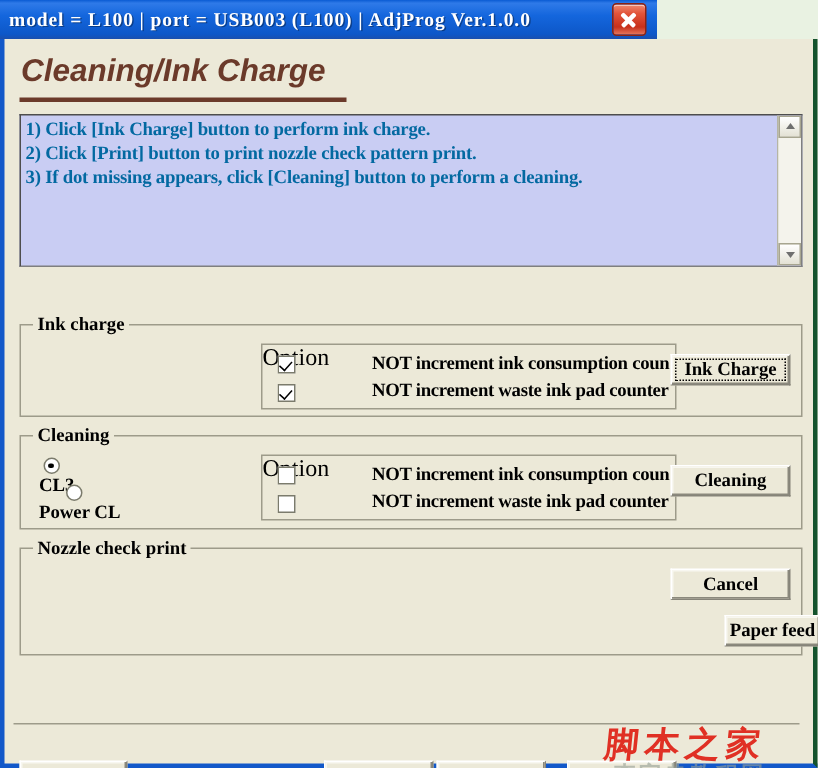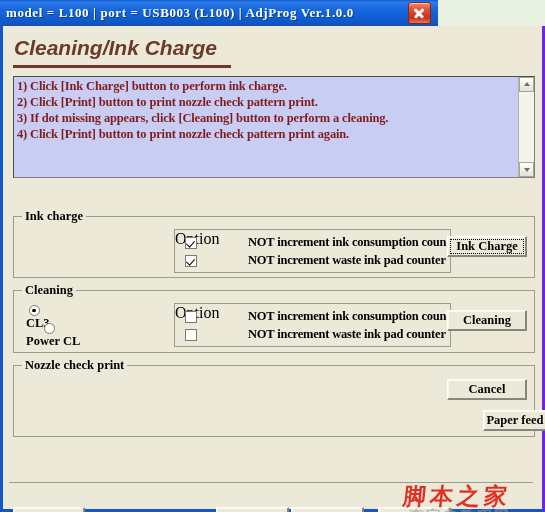--- a/index.html
+++ b/index.html
@@ -77,21 +77,21 @@
   
   #client {
     position: absolute;
     left: 0;
     top: 26px;
     width: 545px;
     height: 486px;
     background: #ece9d8;
     box-sizing: border-box;
     border-left: 3px solid #1258c9;
-    border-right: 3px solid #6d28d9;
+    border-right: 3px solid #14532d;
     border-bottom: 3px solid #1258c9;
   }
 
   
   #page-title {
     position: absolute;
     left: 11px;
     top: 10px;
     font-family: "Liberation Sans", "DejaVu Sans", sans-serif;
     font-size: 21px;
@@ -129,21 +129,21 @@
     top: 1px;
     width: 500px;
     margin: 0;
     padding: 0;
     list-style: none;
   }
   #instructions-list li {
     font-family: "Liberation Serif", "DejaVu Serif", serif;
     font-size: 12.5px;
     font-weight: bold;
-    color: #7f1d1d;
+    color: #0369a1;
     line-height: 16px;
     white-space: nowrap;
     letter-spacing: -0.15px;
   }
   #instructions-scrollbar {
     position: absolute;
     right: 0;
     top: 0;
     width: 16px;
     height: 100%;
@@ -219,21 +219,21 @@
     position: absolute;
     left: 10px;
     display: flex;
     align-items: center;
     white-space: nowrap;
     overflow: hidden;
     width: 262px;
     gap: 45px;
   }
   .option-row.r1 { top: 5px; }
-  .option-row.r2 { top: 23px; }
+  .option-row.r2 { top: 23px; align-items: flex-end; }
 
   .checkbox {
     width: 12px;
     height: 12px;
     border: 1px solid #7b7b6c;
     background: #ffffff;
     box-sizing: border-box;
     position: relative;
     flex: 0 0 auto;
     margin-right: 6px;
@@ -391,21 +391,20 @@
   <div id="client">
 
     <div id="page-title">Cleaning/Ink Charge</div>
     <div id="title-rule"></div>
 
     <div id="instructions-panel">
       <ul id="instructions-list">
         <li>1) Click [Ink Charge] button to perform ink charge.</li>
         <li>2) Click [Print] button to print nozzle check pattern print.</li>
         <li>3) If dot missing appears, click [Cleaning] button to perform a cleaning.</li>
-        <li>4) Click [Print] button to print nozzle check pattern print again.</li>
       </ul>
       <div id="instructions-scrollbar">
         <div class="scroll-arrow up"></div>
         <div id="scroll-track"></div>
         <div class="scroll-arrow down"></div>
       </div>
     </div>
 
     <div class="groupbox" id="ink-charge-group">
       <span class="group-title">Ink charge</span>

